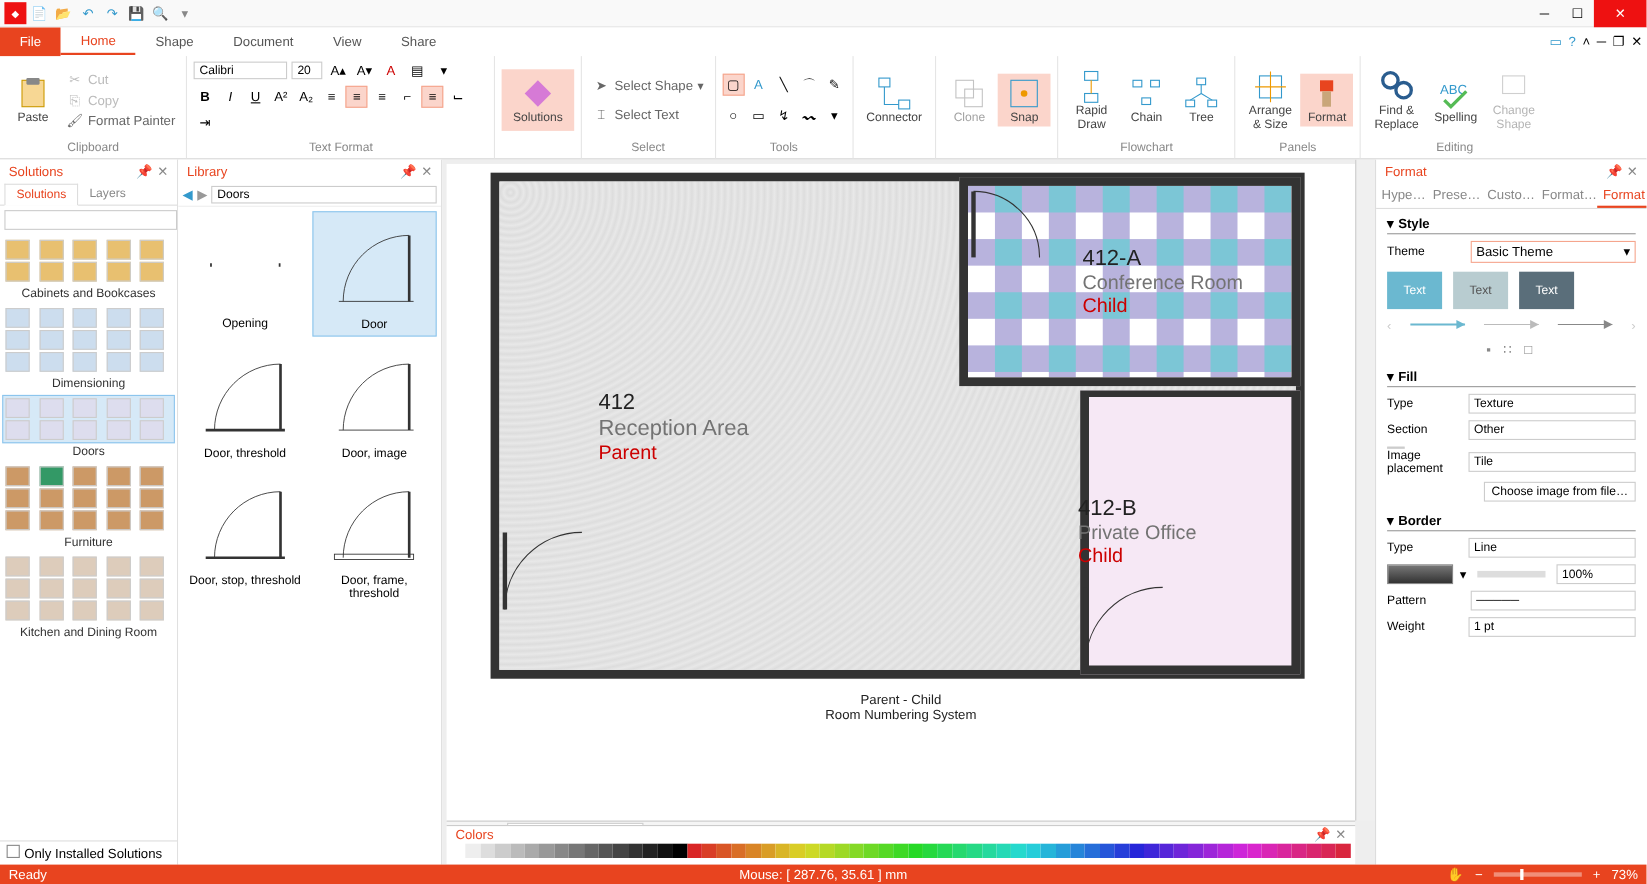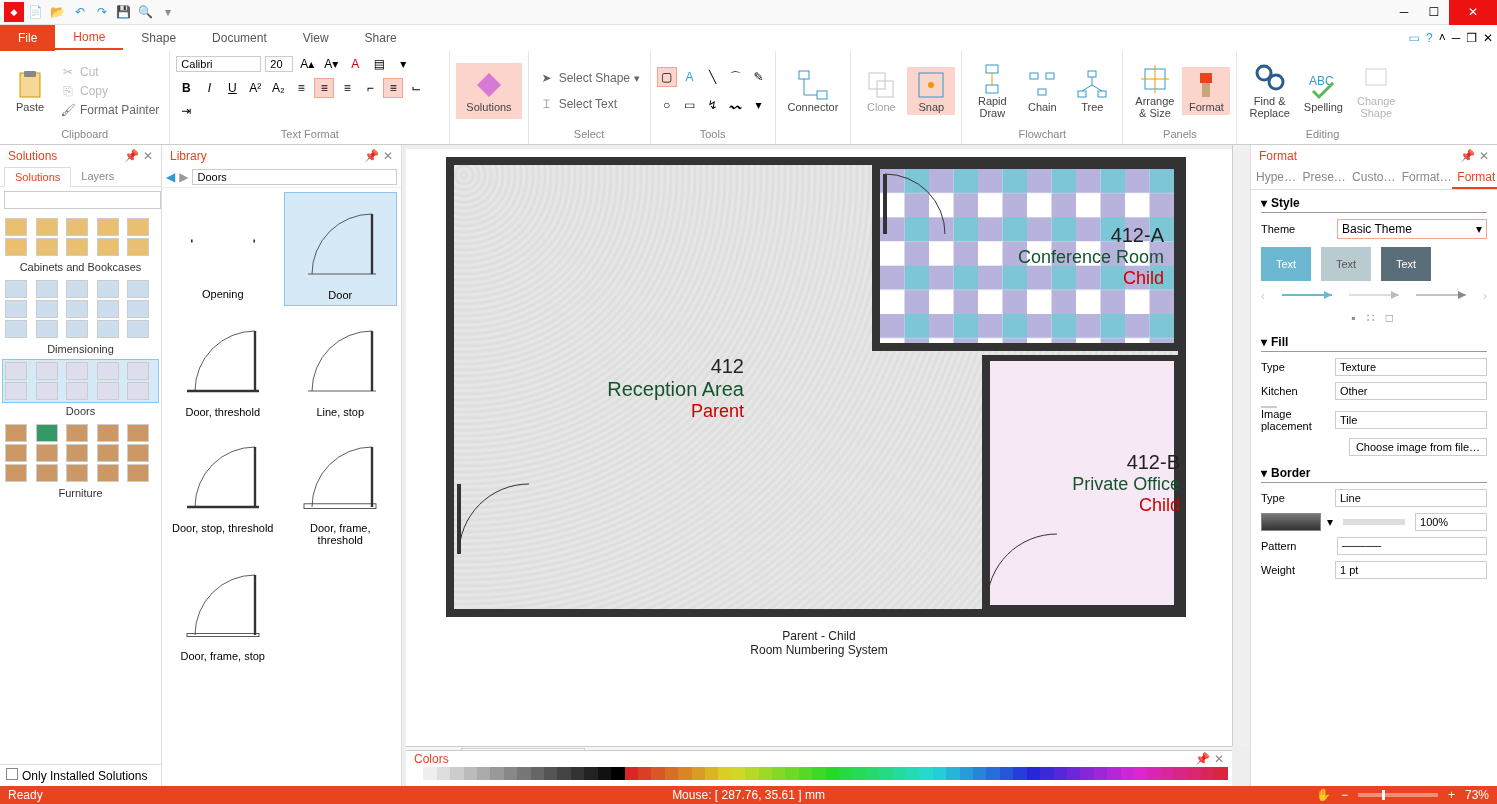--- a/index.html
+++ b/index.html
@@ -50,23 +50,23 @@
 .lib-path{flex:1;border:1px solid #ccc;padding:1px 4px;font-size:11px}
 .lib-body{flex:1;overflow-y:auto;padding:4px}
 .lib-grid{display:grid;grid-template-columns:1fr 1fr;gap:4px}
 .lib-item{display:flex;flex-direction:column;align-items:center;padding:4px;cursor:pointer}
 .lib-item.sel{background:#d6e9f7;border:1px solid #8cc5ed}
 .lib-shape{width:90px;height:90px;display:flex;align-items:center;justify-content:center}
 .lib-label{font-size:11px;text-align:center;margin-top:2px}
 .canvas-area{flex:1;background:#eee;position:relative;overflow:hidden}
 .canvas{position:absolute;inset:4px 18px 40px 4px;background:#fff;overflow:hidden}
 .floorplan{position:absolute;left:40px;top:8px;width:740px;height:460px;border:8px solid #333}
-.fp-text{position:absolute;text-align:right;width:200px}
+.fp-text{position:absolute;text-align:left;width:200px}
 .fp-num{font-size:20px;color:#222}
-.fp-name{font-size:20px;color:#14532d}
+.fp-name{font-size:20px;color:#737373}
 .fp-role{font-size:18px;color:#c00}
 .conf{position:absolute;right:-4px;top:-4px;width:310px;height:190px;border:8px solid #333;background:#fff}
 .priv{position:absolute;right:-4px;bottom:-4px;width:200px;height:258px;border:8px solid #333;border-top-width:6px;background:#f6e8f5}
 .subtitle{position:absolute;top:480px;left:50%;transform:translateX(-50%);text-align:center;font-size:22px;color:#222}
 .page-tabs{position:absolute;bottom:20px;left:4px;right:18px;height:20px;background:#f5f5f5;border-top:1px solid #ccc;display:flex;align-items:center;gap:6px;padding:0 6px;font-size:11px}
 .colors-panel{position:absolute;bottom:0;left:4px;right:18px;height:36px;background:#fff;border-top:1px solid #ccc}
 .colors-hdr{display:flex;justify-content:space-between;padding:1px 8px;color:#e8441f;font-size:13px}
 .color-strip{height:14px;display:flex;padding:0 4px}
 .color-sw{flex:1;height:13px;cursor:pointer}
 .fmt-panel{width:247px;border-left:1px solid #ddd;display:flex;flex-direction:column;background:#fff}
@@ -437,20 +437,40 @@
             <div class="sol-thumb" style="background:#c96"></div>
             <div class="sol-thumb" style="background:#c96"></div>
             <div class="sol-thumb" style="background:#c96"></div>
             <div class="sol-thumb" style="background:#c96"></div>
             <div class="sol-thumb" style="background:#c96"></div>
             <div class="sol-thumb" style="background:#c96"></div>
             <div class="sol-thumb" style="background:#c96"></div>
           </div>
         <div class="sol-cat-label">Furniture</div>
       </div>
+      <div class="sol-cat">
+        <div class="sol-cat-grid">
+            <div class="sol-thumb" style="background:#dcb"></div>
+            <div class="sol-thumb" style="background:#dcb"></div>
+            <div class="sol-thumb" style="background:#dcb"></div>
+            <div class="sol-thumb" style="background:#dcb"></div>
+            <div class="sol-thumb" style="background:#dcb"></div>
+            <div class="sol-thumb" style="background:#dcb"></div>
+            <div class="sol-thumb" style="background:#dcb"></div>
+            <div class="sol-thumb" style="background:#dcb"></div>
+            <div class="sol-thumb" style="background:#dcb"></div>
+            <div class="sol-thumb" style="background:#dcb"></div>
+            <div class="sol-thumb" style="background:#dcb"></div>
+            <div class="sol-thumb" style="background:#dcb"></div>
+            <div class="sol-thumb" style="background:#dcb"></div>
+            <div class="sol-thumb" style="background:#dcb"></div>
+            <div class="sol-thumb" style="background:#dcb"></div>
+          </div>
+        <div class="sol-cat-label">Kitchen and Dining Room</div>
+      </div>
     </div>
     <div style="padding:3px 6px;border-top:1px solid #ddd;font-size:11px"><span class="checkbox"></span><span>Only Installed Solutions</span></div>
   </div>
 
   <div class="panel" style="width:240px">
     <div class="panel-hdr">
         <span>Library</span>
       <div class="panel-ctrl">
           <span>📌</span>
           <span>✕</span>
@@ -493,51 +513,41 @@
             <div class="lib-label">Door, threshold</div>
           </div>
         <div class="lib-item">
             <div class="lib-shape">
               <svg class="door-arc" viewBox="0 0 100 100">
                 <path d="M15 90 A75 75 0 0 1 90 15" fill="none" stroke="#333"></path>
                 <line x1="90" y1="15" x2="90" y2="90" stroke="#333" stroke-width="3"></line>
                 <line x1="10" y1="90" x2="95" y2="90" stroke="#333"></line>
               </svg>
             </div>
-            <div class="lib-label">Line, stop</div>
+            <div class="lib-label">Door, image</div>
           </div>
         <div class="lib-item">
             <div class="lib-shape">
               <svg class="door-arc" viewBox="0 0 100 100">
                 <path d="M15 90 A75 75 0 0 1 90 15" fill="none" stroke="#333"></path>
                 <line x1="90" y1="15" x2="90" y2="90" stroke="#333" stroke-width="3"></line>
                 <line x1="5" y1="90" x2="95" y2="90" stroke="#333" stroke-width="3"></line>
               </svg>
             </div>
             <div class="lib-label">Door, stop, threshold</div>
           </div>
         <div class="lib-item">
             <div class="lib-shape">
               <svg class="door-arc" viewBox="0 0 100 100">
                 <path d="M15 90 A75 75 0 0 1 90 15" fill="none" stroke="#333"></path>
                 <line x1="90" y1="15" x2="90" y2="90" stroke="#333" stroke-width="3"></line>
                 <rect x="5" y="86" width="90" height="6" fill="none" stroke="#333"></rect>
               </svg>
             </div>
             <div class="lib-label">Door, frame, threshold</div>
-          </div>
-        <div class="lib-item">
-            <div class="lib-shape">
-              <svg class="door-arc" viewBox="0 0 100 100">
-                <path d="M15 90 A75 75 0 0 1 90 15" fill="none" stroke="#333"></path>
-                <line x1="90" y1="15" x2="90" y2="90" stroke="#333" stroke-width="3"></line>
-                <rect x="5" y="88" width="90" height="4" fill="none" stroke="#333"></rect>
-              </svg>
-            </div>
-            <div class="lib-label">Door, frame, stop</div>
           </div>
       </div>
     </div>
   </div>
 
   <div class="canvas-area">
     <div class="canvas">
       <div class="floorplan" style="background:#eee">
 
         <div style="position:absolute;inset:0;background:repeating-radial-gradient(circle at 10px 10px,#e8e8e8 0,#ddd 3px,#e8e8e8 6px)"></div>
@@ -727,21 +737,21 @@
       <div class="fmt-section">
         <div class="fmt-sec-hdr">
             <span>▾</span>
             <span>Fill</span>
           </div>
         <div class="fmt-row">
             <div class="fmt-label">Type</div>
             <input class="fmt-input" value="Texture" style="">
           </div>
         <div class="fmt-row">
-            <div class="fmt-label">Kitchen</div>
+            <div class="fmt-label">Section</div>
             <input class="fmt-input" value="Other" style="">
           </div>
         <div style="display:flex;gap:6px">
           <div style="width:16px;background:#f0f0f0;border:1px solid #ccc"></div>
         </div>
         <div class="fmt-row">
             <div class="fmt-label" style="width:100px">Image placement</div>
             <input class="fmt-input" value="Tile" style="">
           </div>
         <div style="text-align:right"><button class="fmt-input" style="cursor:pointer;width:auto;padding:2px 6px">Choose image from file…</button></div>

